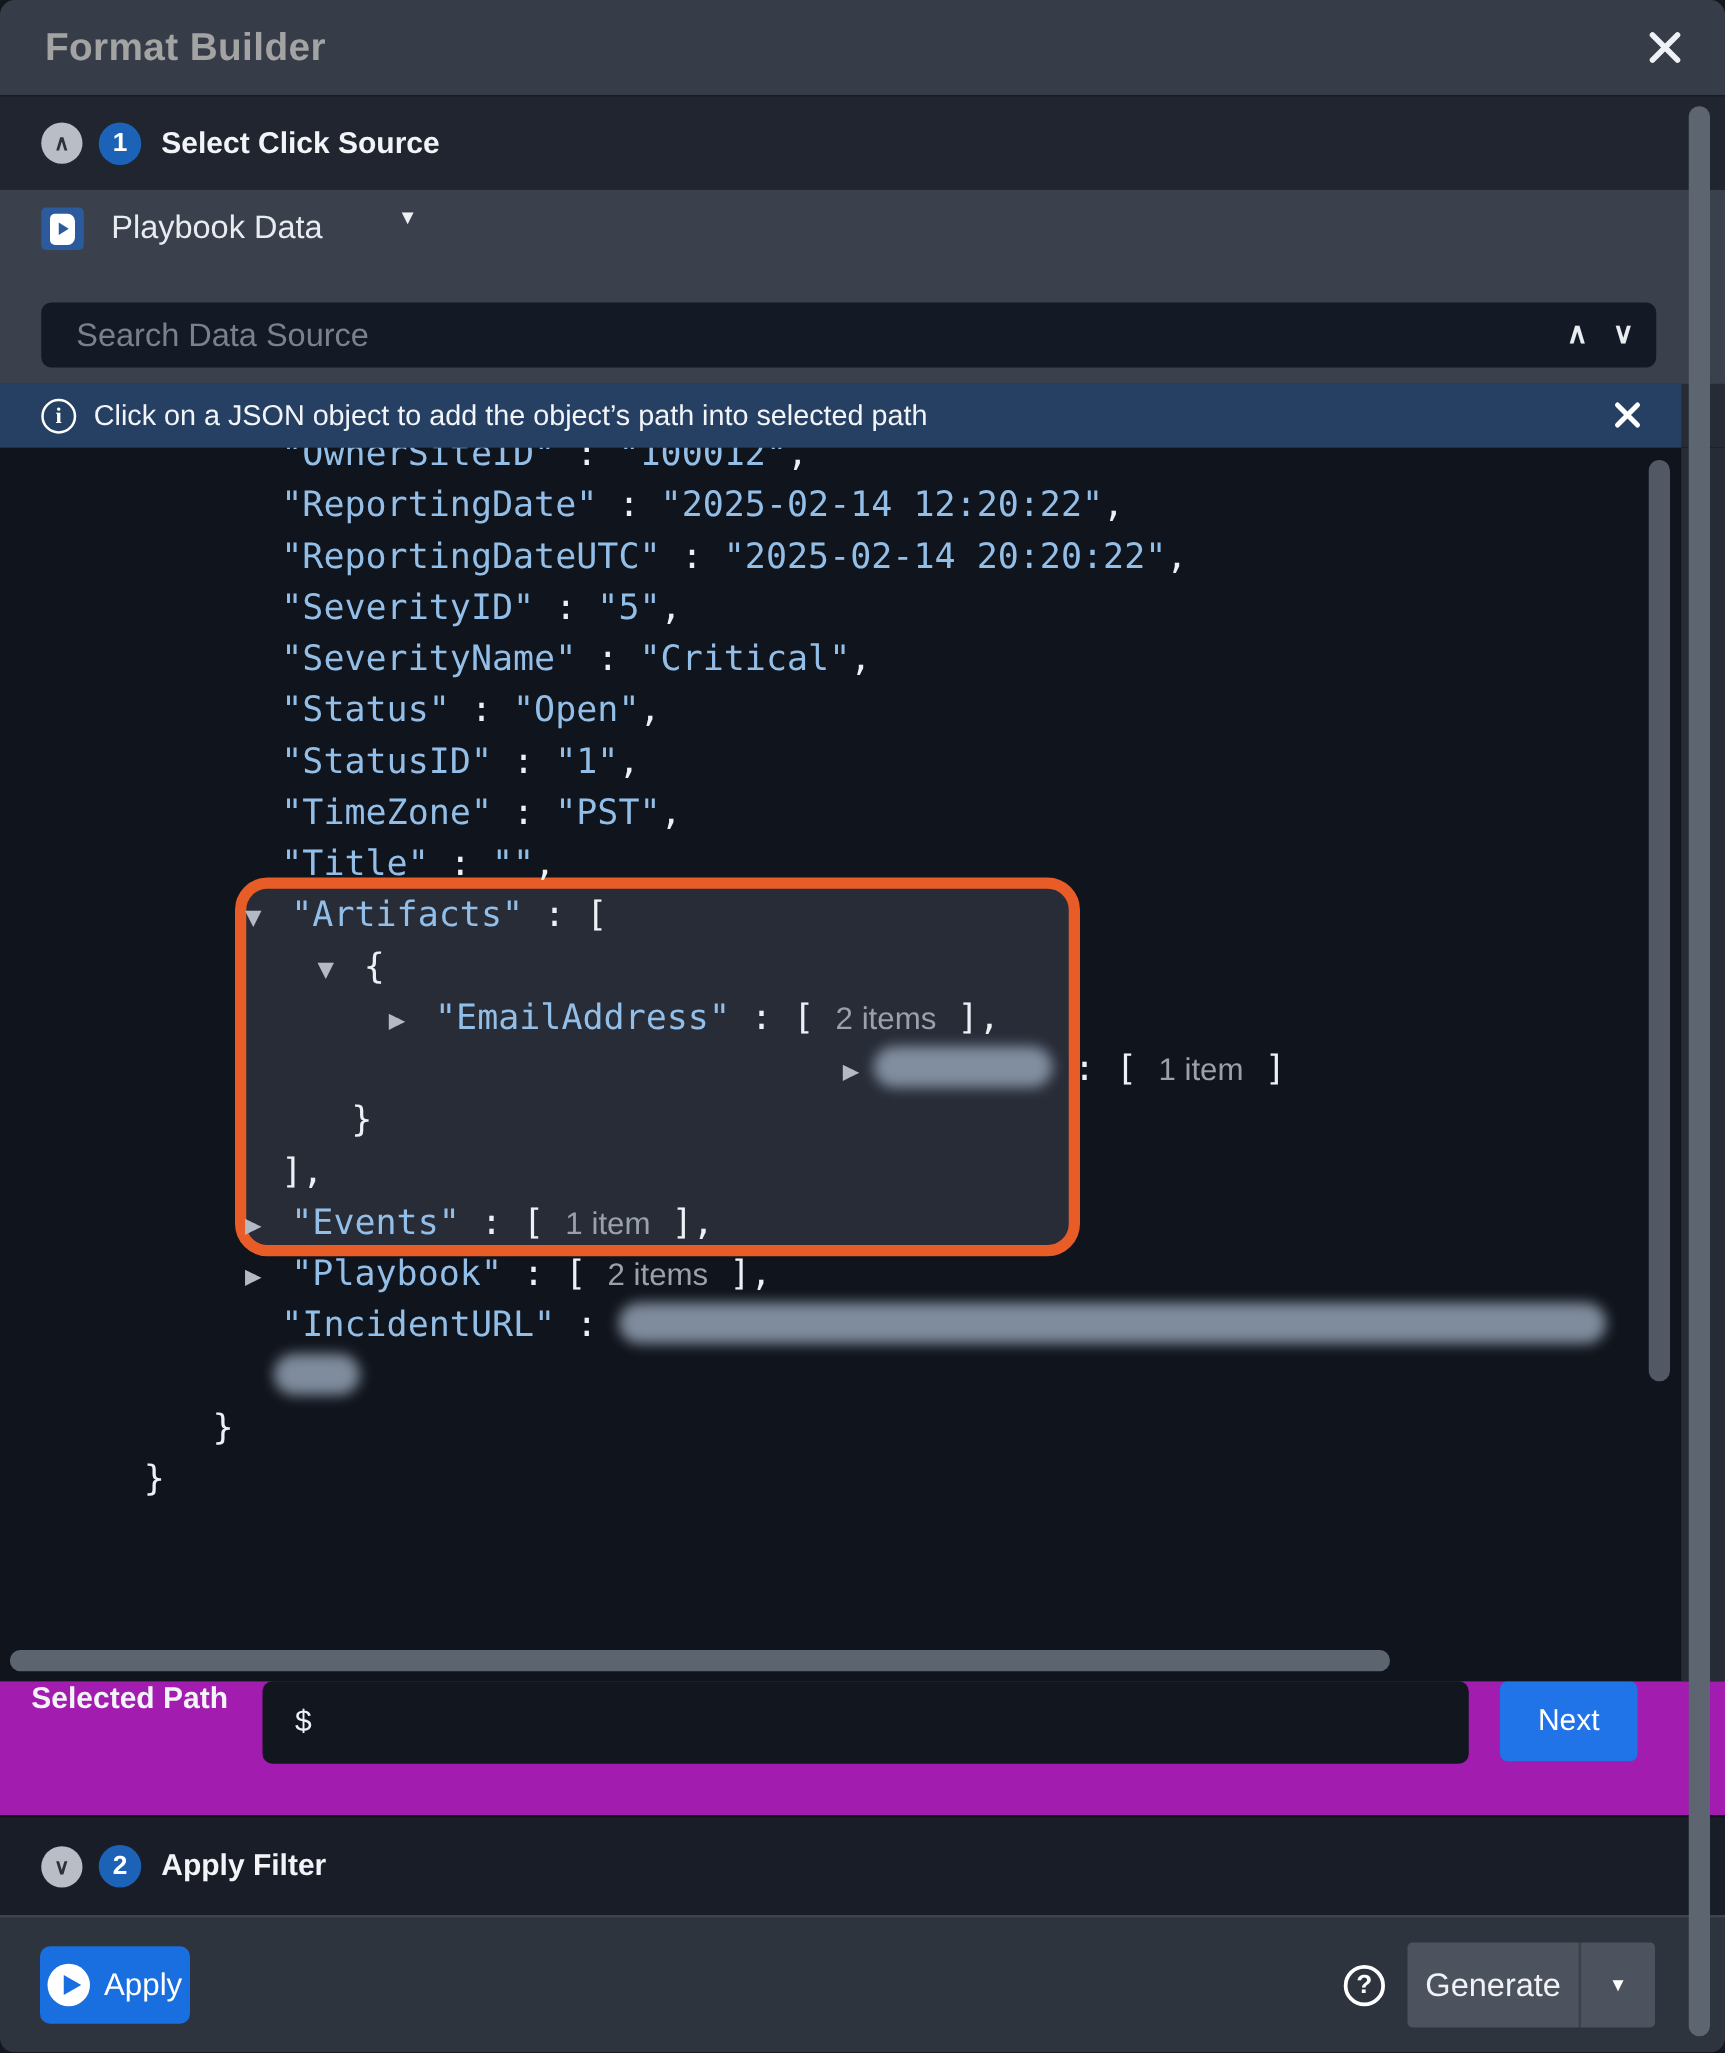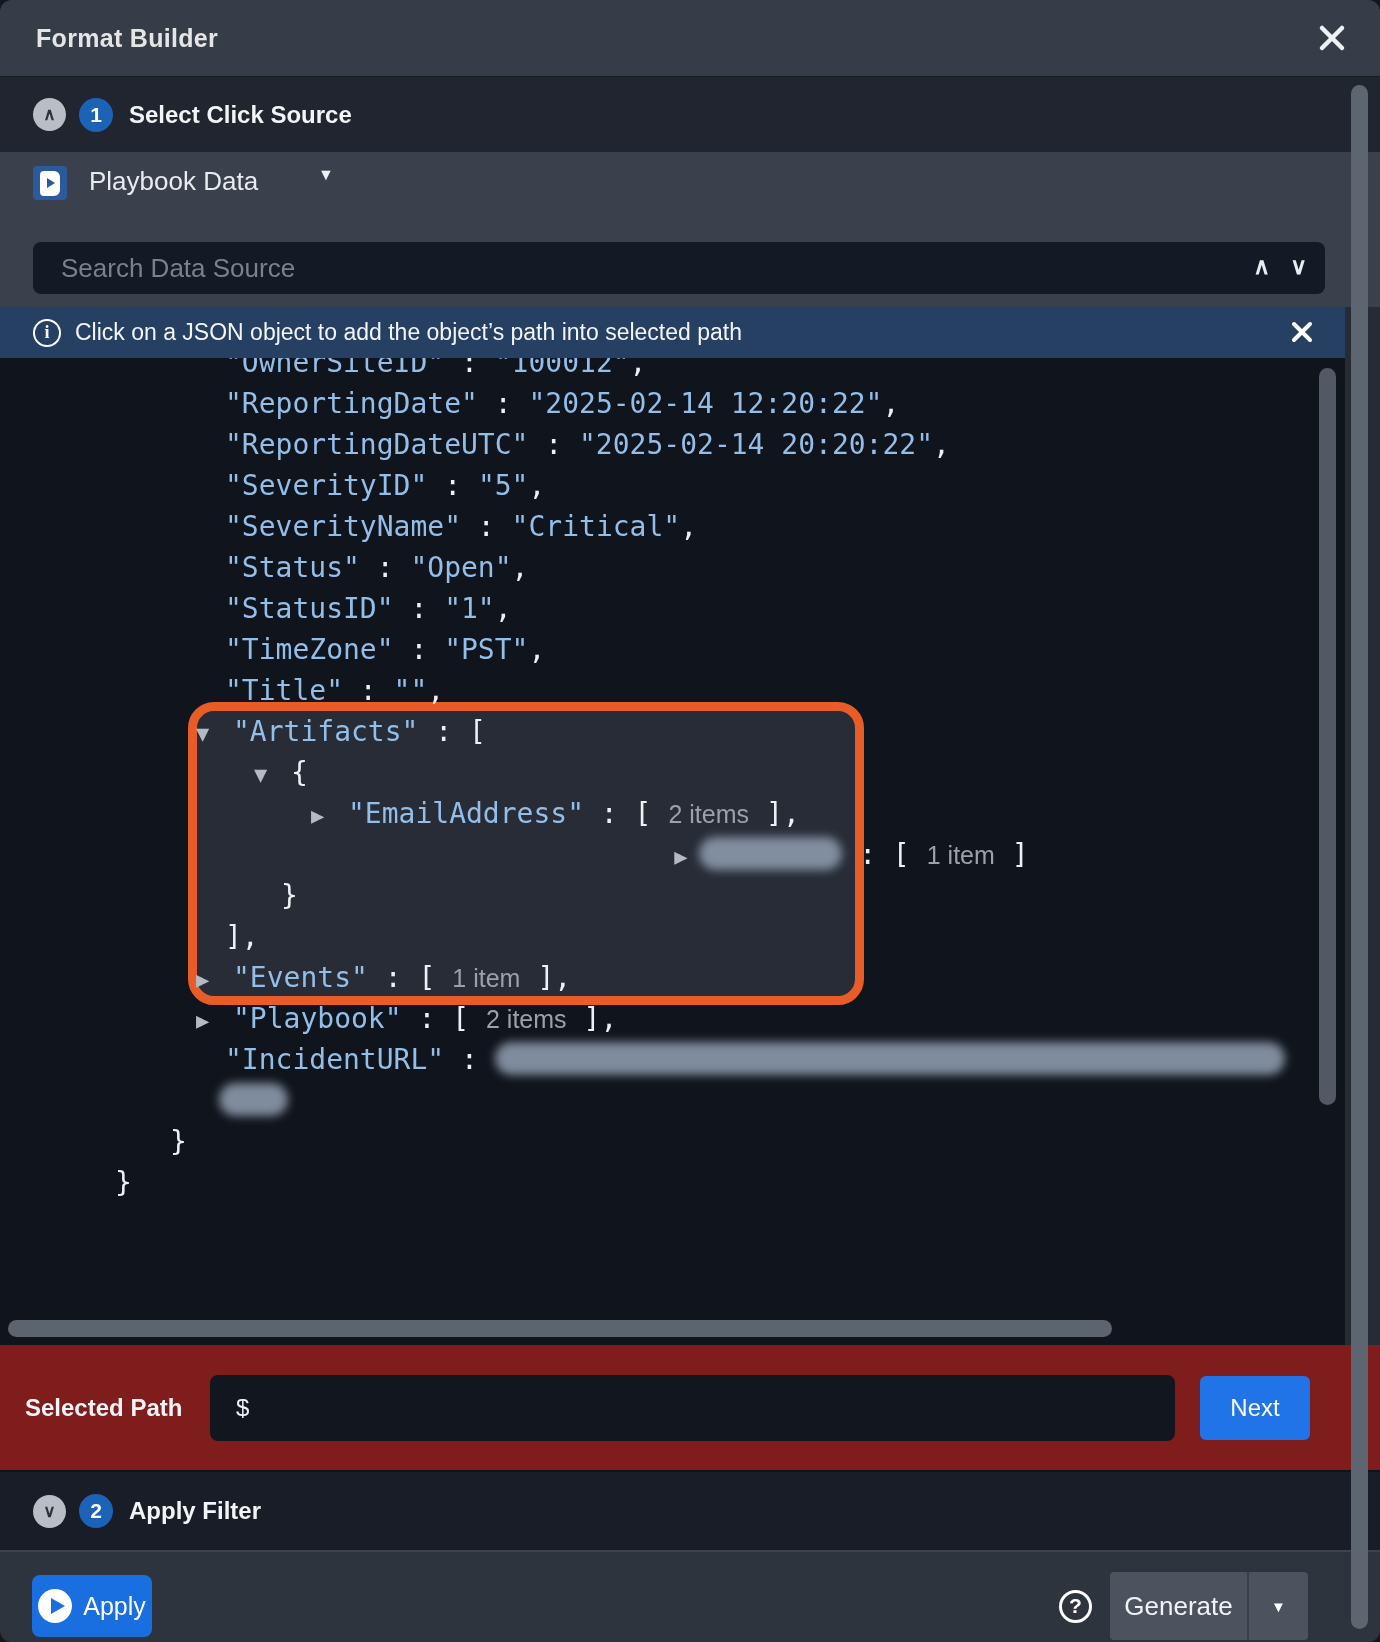--- a/index.html
+++ b/index.html
@@ -1,21 +1,21 @@
 <!DOCTYPE html>
 <html><head>
 <meta charset="utf-8">
 <style>
   * { margin:0; padding:0; box-sizing:border-box; }
   html,body { width:1380px; height:1642px; background:#14171d; font-family:"Liberation Sans",sans-serif; }
   .modal { position:relative; width:1380px; height:1642px; background:#262b35; border-radius:12px; overflow:hidden; }
 
   
   .titlebar { position:relative; height:76px; background:#363c48; display:flex; align-items:center; padding:0 36px; }
-  .titlebar .title { color:#e5e5e5; font-size:25px; font-weight:bold; letter-spacing:.3px; }
+  .titlebar .title { color:#a3a3a3; font-size:31px; font-weight:bold; letter-spacing:.3px; }
   .xbtn { position:absolute; right:34px; top:24px; width:28px; height:28px; cursor:pointer; }
   .xbtn svg { width:100%; height:100%; }
 
   
   .sec-hdr { height:76px; display:flex; align-items:center; padding:0 33px; border-top:1px solid #171b22; }
   .sec1 { background:#20252f; }
   .sec2 { background:#181d27; border-top:2px solid #10131a; height:80px; }
   .circ-btn { width:33px; height:33px; border-radius:50%; background:#b9bec6; color:#2c323d; font-weight:bold;
               display:flex; align-items:center; justify-content:center; font-size:17px; margin-right:13px; }
   .badge { width:34px; height:34px; border-radius:50%; background:#1c63b8; color:#fff; font-weight:bold;
@@ -56,38 +56,38 @@
   .tk-k { color:#93bee8; }
   .tk-p { color:#edf0f4; }
   .tk-c { font-family:"Liberation Sans",sans-serif; color:#9aa1ab; font-size:25px; margin:0 17px; }
   .tk-m { color:#b3bac4; display:inline-block; width:37px; font-size:22px; }
   .tk-b { display:inline-block; height:33px; background:#8b99ab; opacity:.9; border-radius:17px;
           filter:blur(5px); vertical-align:middle; margin-top:-6px; }
   .vthumb { position:absolute; z-index:3; right:44px; top:10px; width:17px; height:737px; background:#525965; border-radius:9px; }
   .hthumb { position:absolute; z-index:3; left:8px; bottom:8px; width:1104px; height:17px; background:#5c6470; border-radius:9px; }
 
   
-  .sp-row { height:125px; background:#7f1d1d; display:flex; align-items:center; padding:0 25px; }
+  .sp-row { height:107px; background:#a21caf; display:flex; align-items:flex-start; padding:0 25px; }
   .sp-label { color:#f2f4f7; font-size:24px; font-weight:bold; width:185px; flex:none; }
   .sp-input { width:965px; height:66px; background:#11161f; border:0; border-radius:8px; color:#eef1f5;
               font-size:24px; padding:0 26px; outline:none; font-family:"Liberation Sans",sans-serif; }
   .next-btn { margin-left:25px; width:110px; height:64px; background:#2173e8; border:0; border-radius:6px;
               color:#fff; font-size:24px; cursor:pointer; font-family:"Liberation Sans",sans-serif; }
 
   
   .footer { height:110px; background:#2e343e; border-top:2px solid #3d4450; display:flex; align-items:center; padding:0 32px; }
   .test-btn { width:120px; height:62px; background:#1a6fe0; border:0; border-radius:8px; color:#fff; font-size:25px;
               display:flex; align-items:center; justify-content:center; gap:11px; cursor:pointer; font-family:"Liberation Sans",sans-serif; }
   .play-circ { width:34px; height:34px; background:#fff; border-radius:50%; position:relative; flex:none; }
   .play-circ::after { content:""; position:absolute; left:13px; top:9px; width:0; height:0;
        border-left:14px solid #1a6fe0; border-top:8px solid transparent; border-bottom:8px solid transparent; }
   .foot-spacer { flex:1; }
   .help-icon { width:33px; height:33px; border-radius:50%; border:3px solid #fff; color:#fff; font-weight:bold;
                font-size:21px; display:flex; align-items:center; justify-content:center; margin-right:18px; cursor:pointer; }
-  .gen-split { display:flex; margin-right:40px; }
+  .gen-split { display:flex; margin-right:24px; }
   .gen-btn { width:137px; height:68px; background:#4c535e; border:0; border-radius:4px 0 0 4px; color:#f0f2f5;
              font-size:26px; cursor:pointer; font-family:"Liberation Sans",sans-serif; }
   .gen-arrow { width:61px; height:68px; background:#4c535e; border:0; border-left:2px solid #3a414b;
                border-radius:0 4px 4px 0; color:#fff; font-size:15px; cursor:pointer; }
 
   
   .modal-thumb { position:absolute; z-index:6; right:12px; top:85px; width:17px; height:1544px;
                  background:#5d6571; border-radius:9px; }
 </style>
 </head>

